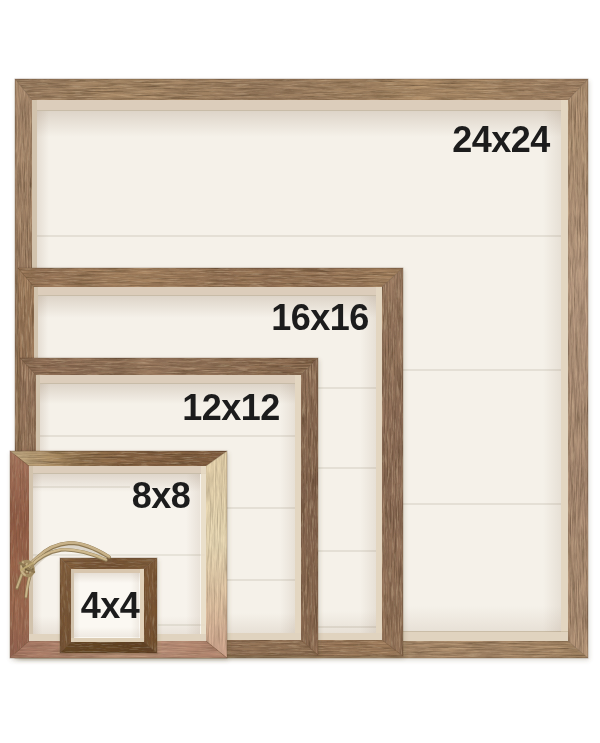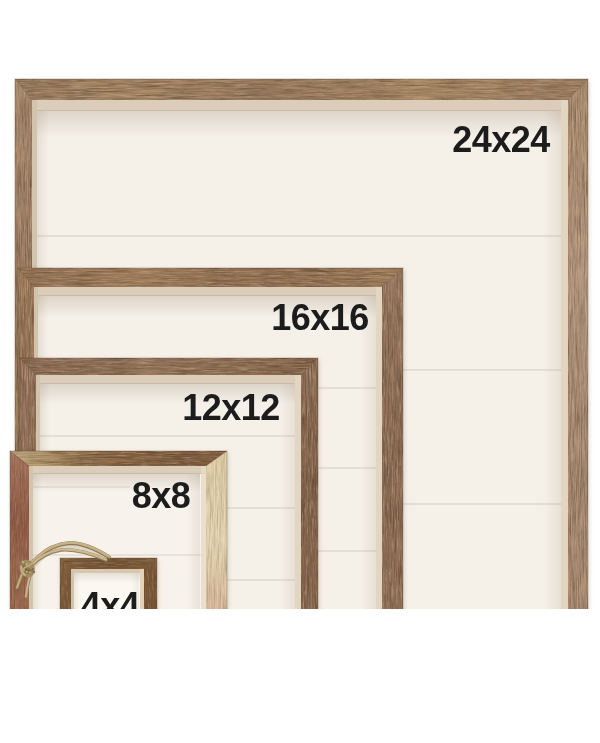--- a/index.html
+++ b/index.html
@@ -1,16 +1,16 @@
 <!DOCTYPE html>
 <html><head>
 <meta charset="utf-8">
 <style>
   html,body{margin:0;padding:0;background:#ffffff;}
-  .stage{position:relative;width:600px;height:609px;background:#d946ef;overflow:hidden;}
+  .stage{position:relative;width:600px;height:743px;background:#d946ef;overflow:hidden;}
   text{font-family:"Liberation Sans",sans-serif;font-weight:bold;fill:#1c1c1c;}
 </style>
 </head>
 <body>
 <div class="stage">
 <svg width="600" height="743" viewBox="0 0 600 743">
 <defs>
   <filter id="grainH" x="-5%" y="-20%" width="110%" height="140%">
     <feTurbulence type="fractalNoise" baseFrequency="0.03 0.7" numOctaves="5" seed="7" result="n"></feTurbulence>
     <feColorMatrix in="n" type="luminanceToAlpha" result="la"></feColorMatrix>

